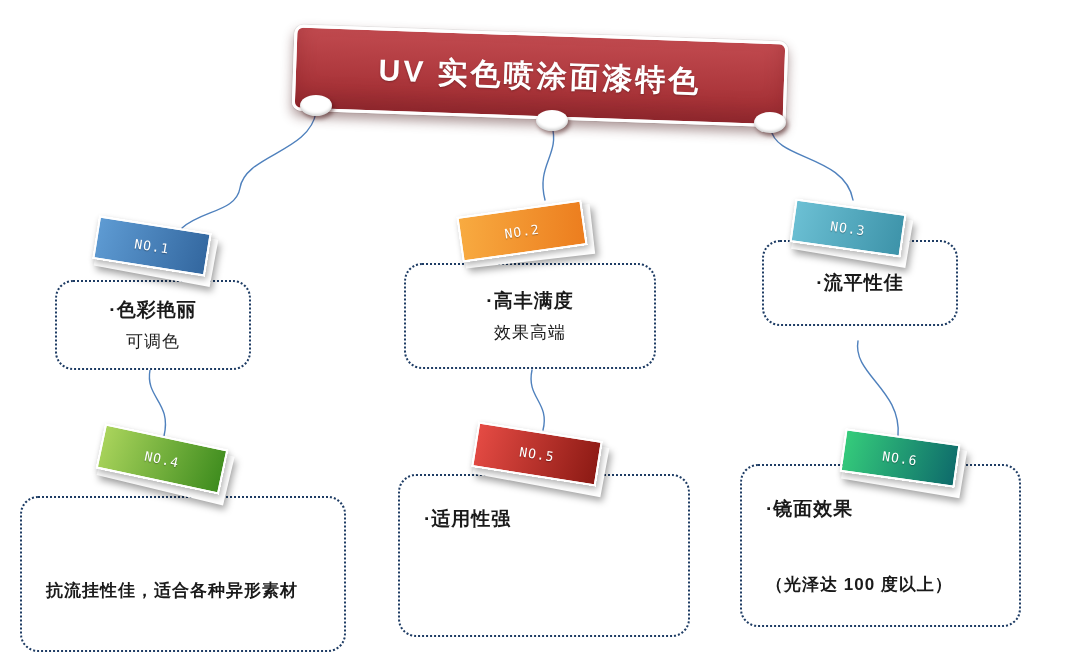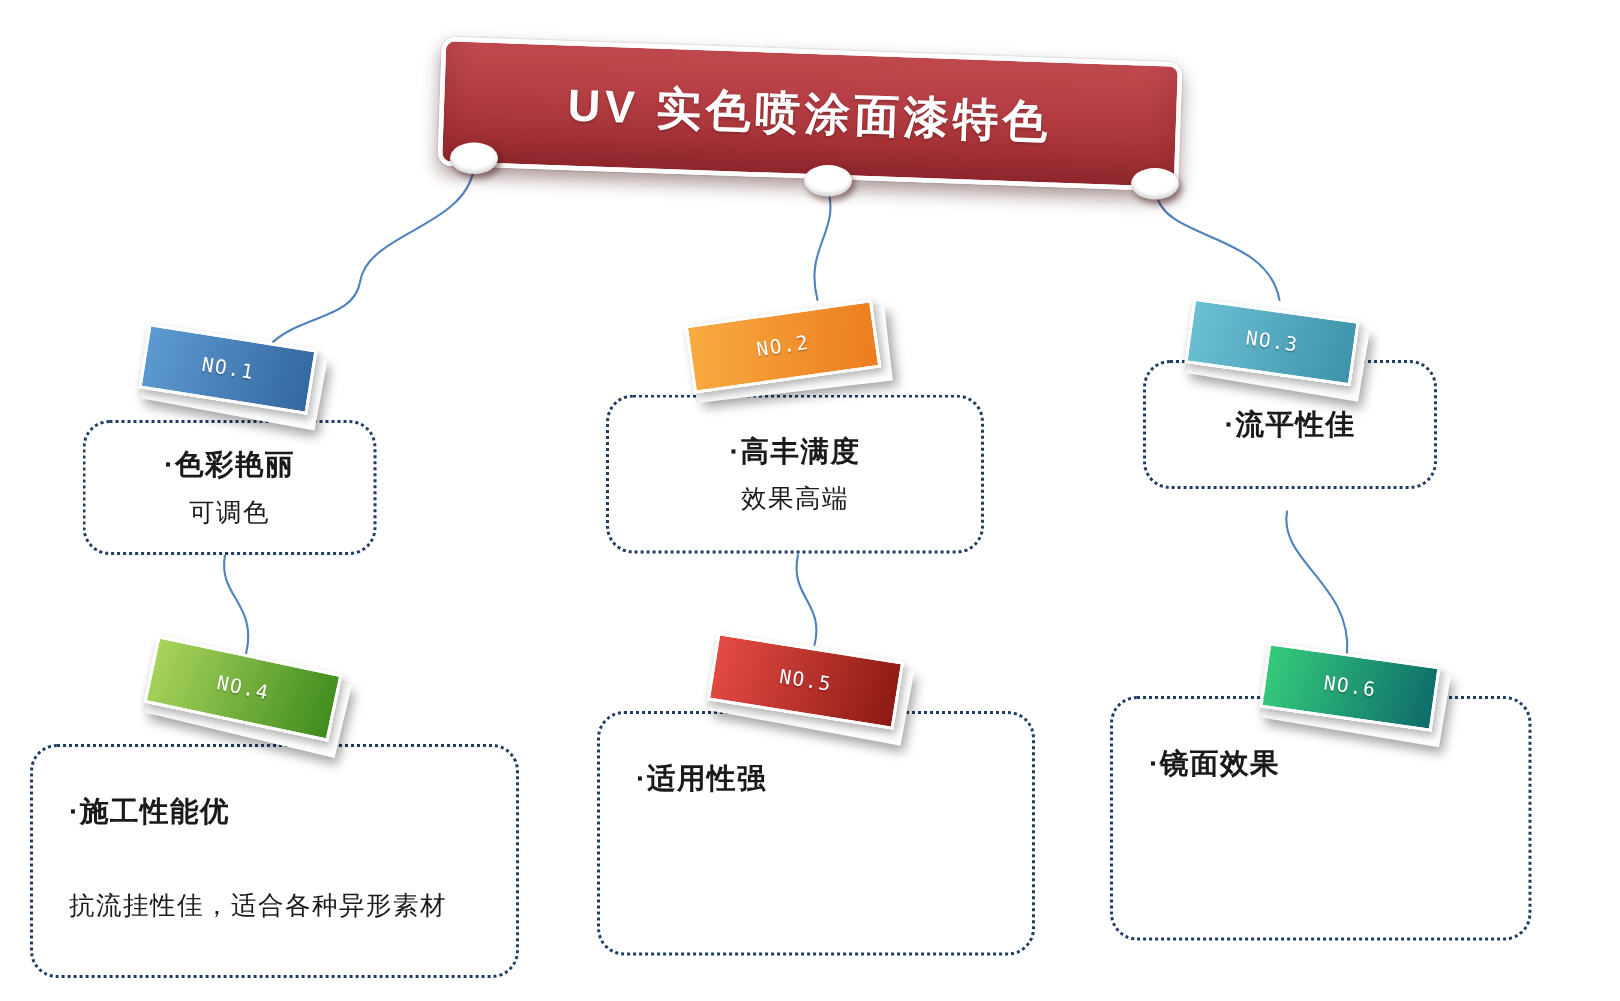--- a/index.html
+++ b/index.html
@@ -59,21 +59,21 @@
     box-sizing:border-box;color:#1a1a1a;z-index:3;
   }
   .note-center{
     display:flex;flex-direction:column;align-items:center;justify-content:center;
     gap:7px;text-align:center;
   }
   .note-title{font-weight:bold;font-size:19px;letter-spacing:1px;}
   .note-desc{font-size:17px;letter-spacing:1px;}
   .note-desc:empty{display:none;}
   .note-left{padding:30px 24px;}
-  .note-left .note-desc{margin-top:38px;}
+  .note-left .note-desc{margin-top:51px;font-weight:bold;}
 </style>
 </head>
 <body>
 
 <div class="canvas">
 
   <svg class="connectors" viewBox="0 0 1080 667">
     <path d="M316,112 C310,152 245,155 240,188 C236,212 202,210 182,228" stroke="#4f81bd"></path>
     <path d="M552,126 C560,155 536,165 545,200" stroke="#4f81bd"></path>
     <path d="M771,129 C775,160 845,155 853,200" stroke="#4f81bd"></path>
@@ -140,25 +140,25 @@
     <div class="note-title">·高丰满度</div>
     <div class="note-desc">效果高端</div>
   </div>
 
   <div class="note note-center" style="left:762px;top:240px;width:196px;height:86px;">
     <div class="note-title">·流平性佳</div>
 
   </div>
 
   <div class="note note-left" style="left:20px;top:496px;width:326px;height:156px;">
-    <div class="note-title">·施工性能优</div>
     <div class="note-desc">抗流挂性佳，适合各种异形素材</div>
   </div>
 
   <div class="note note-left" style="left:398px;top:474px;width:292px;height:163px;">
     <div class="note-title">·适用性强</div>
   </div>
 
   <div class="note note-left" style="left:740px;top:464px;width:281px;height:163px;">
     <div class="note-title">·镜面效果</div>
+    <div class="note-desc">（光泽达 100 度以上）</div>
   </div>
 
 </div>
 
 </body></html>

